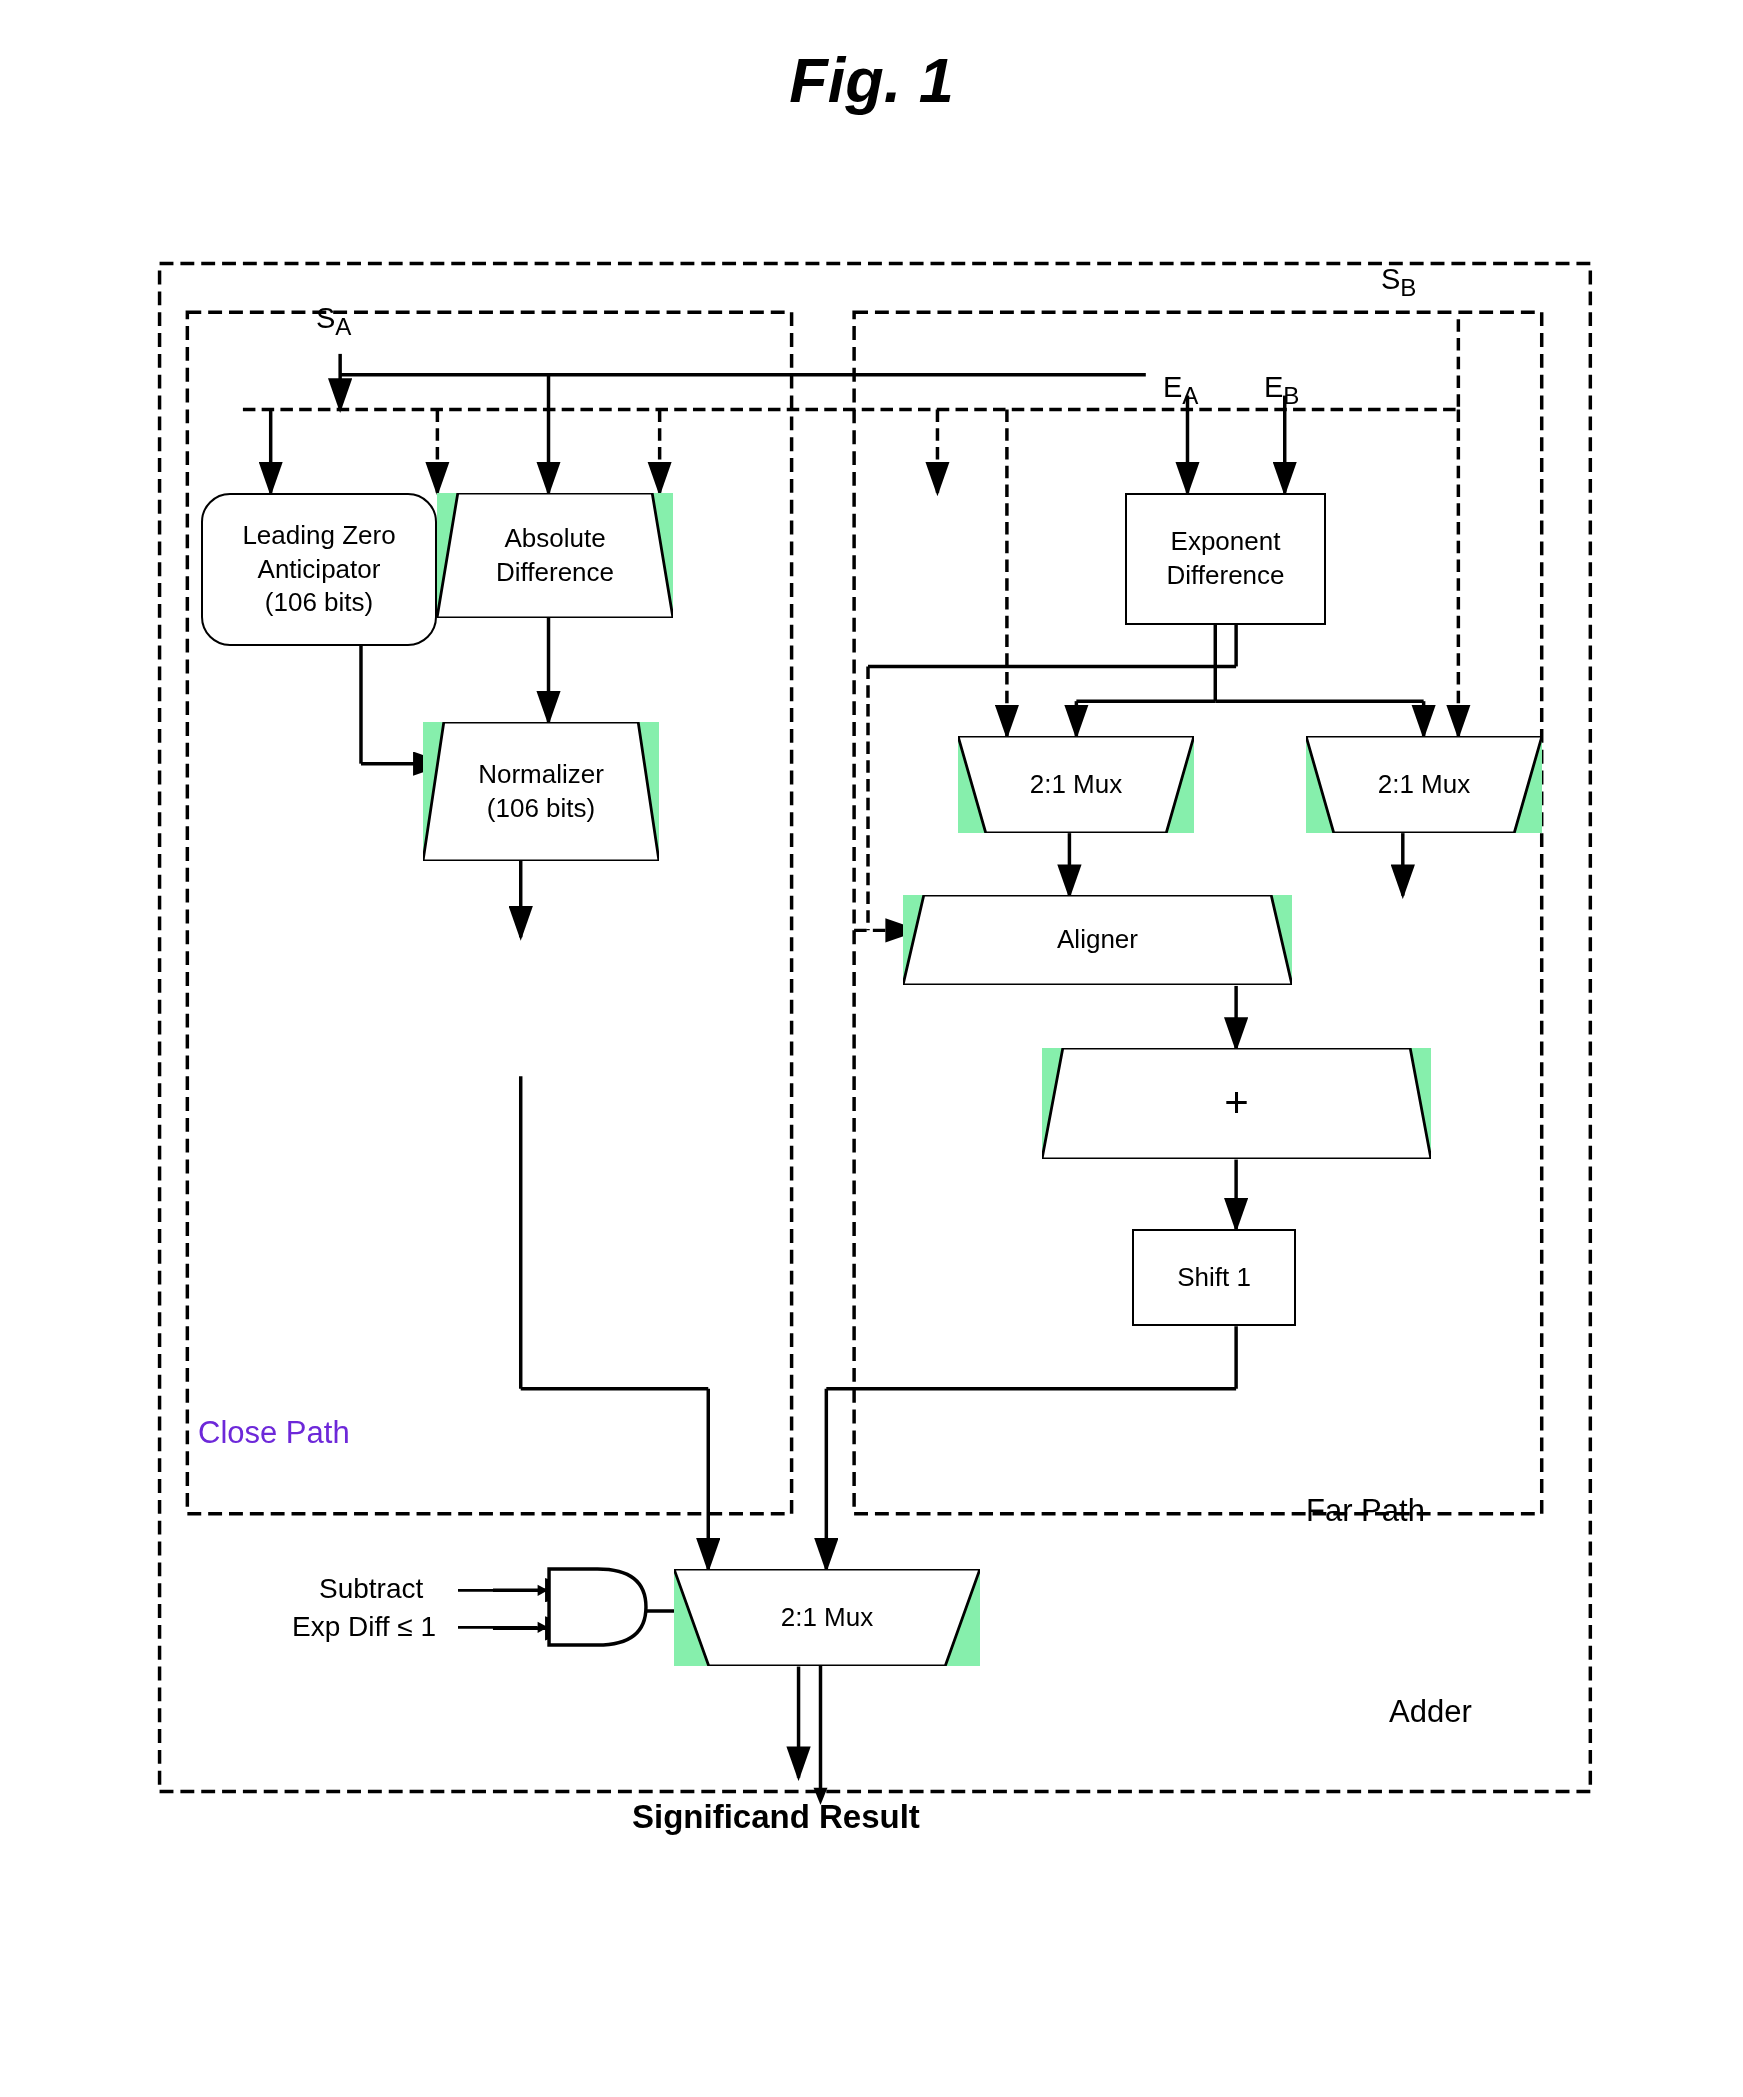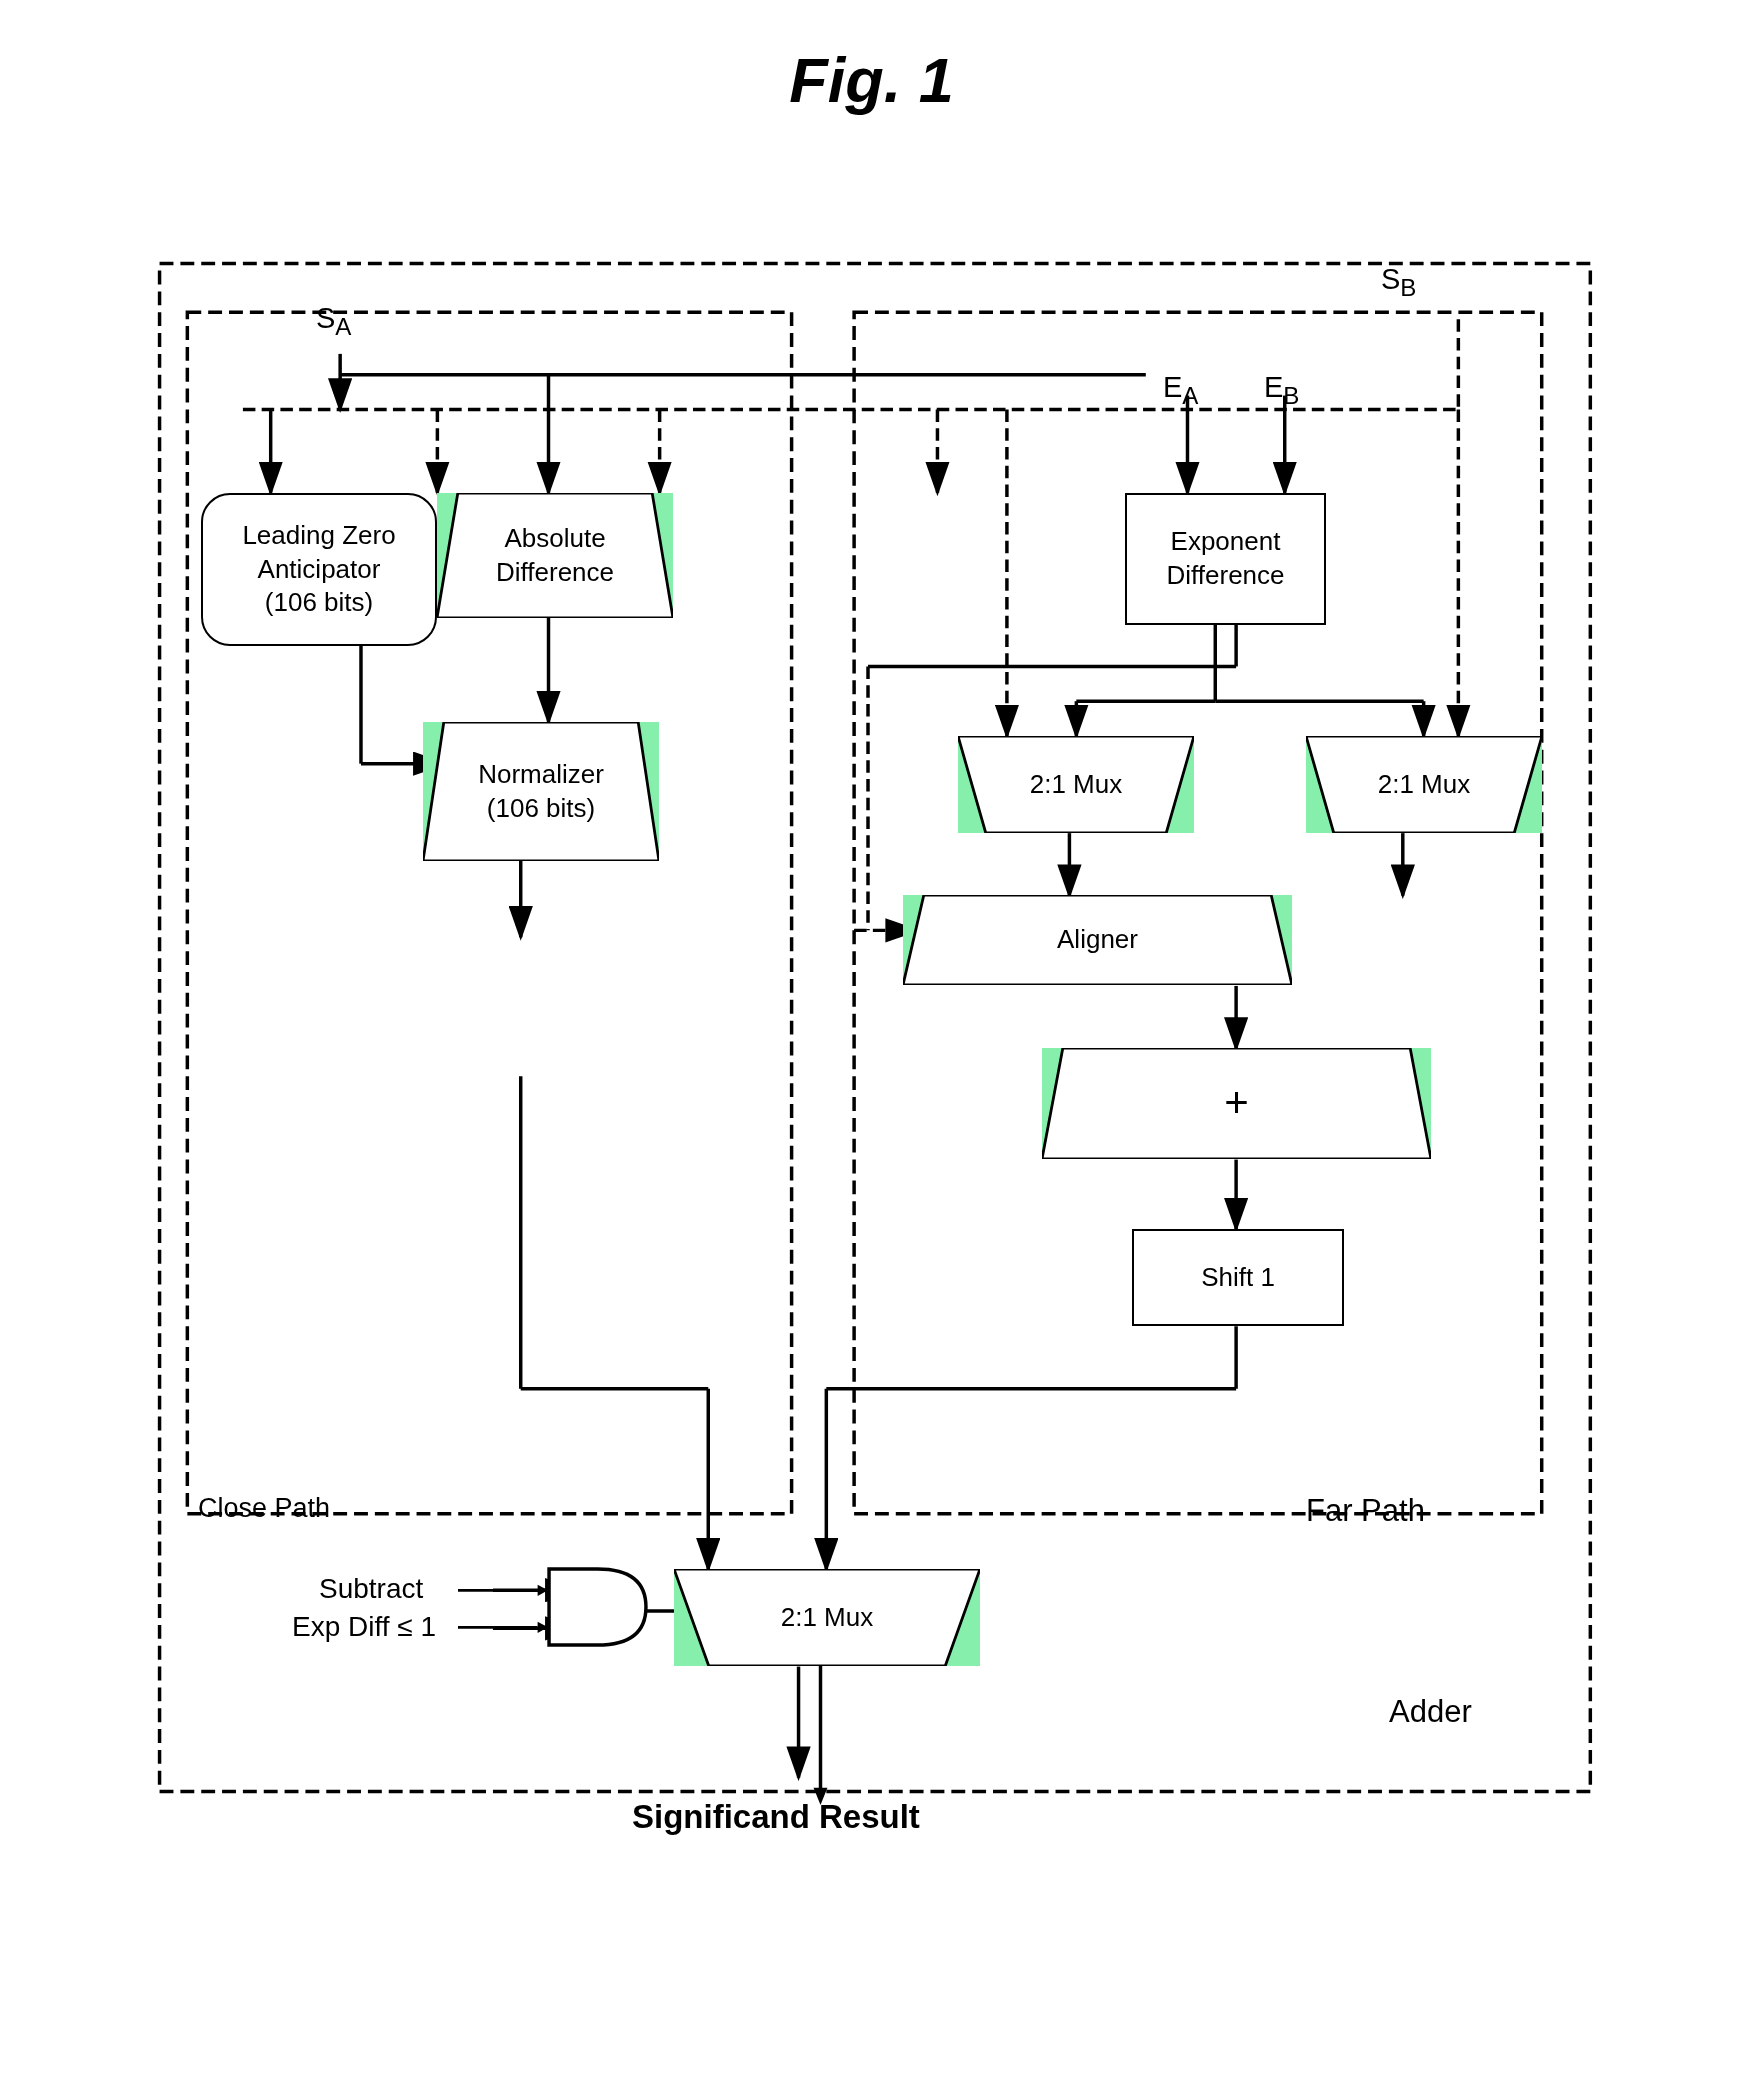--- a/index.html
+++ b/index.html
@@ -29,24 +29,24 @@
       position: absolute;
       top: 194px;
       left: 104px;
       width: 1528px;
       height: 1820px;
     }
 
     
     .close-path-label {
       position: absolute;
-      top: 1299px;
+      top: 1221px;
       left: 94px;
-      font-size: 27px;
-      color: #000000;
+      font-size: 31px;
+      color: #6d28d9;
     }
     .far-path-label {
       position: absolute;
       top: 1299px;
       left: 1188px;
       font-size: 31px;
       color: #000;
       margin-left: 14px;
     }
     .adder-label {
@@ -261,21 +261,21 @@
   </div>
 
   <div class="block-trap" style="top:854px;left:938px;width:389px;height:111px;">
     <svg viewBox="0 0 560 160" preserveAspectRatio="none">
       <polygon points="30,0 530,0 560,160 0,160" fill="white" stroke="#000" stroke-width="4"></polygon>
     </svg>
     <span style="font-size:42px;">+</span>
   </div>
 
 
-  <div class="block-rect" style="top:1035px;left:1028px;width:212px;height:97px;">
+  <div class="block-rect" style="top:1035px;left:1028px;width:164px;height:97px;">
     <span>Shift 1</span>
   </div>
 
   <div class="close-path-label">
     <span>Close Path</span>
   </div>
 
   <div class="far-path-label">
     <span>Far Path</span>
   </div>

